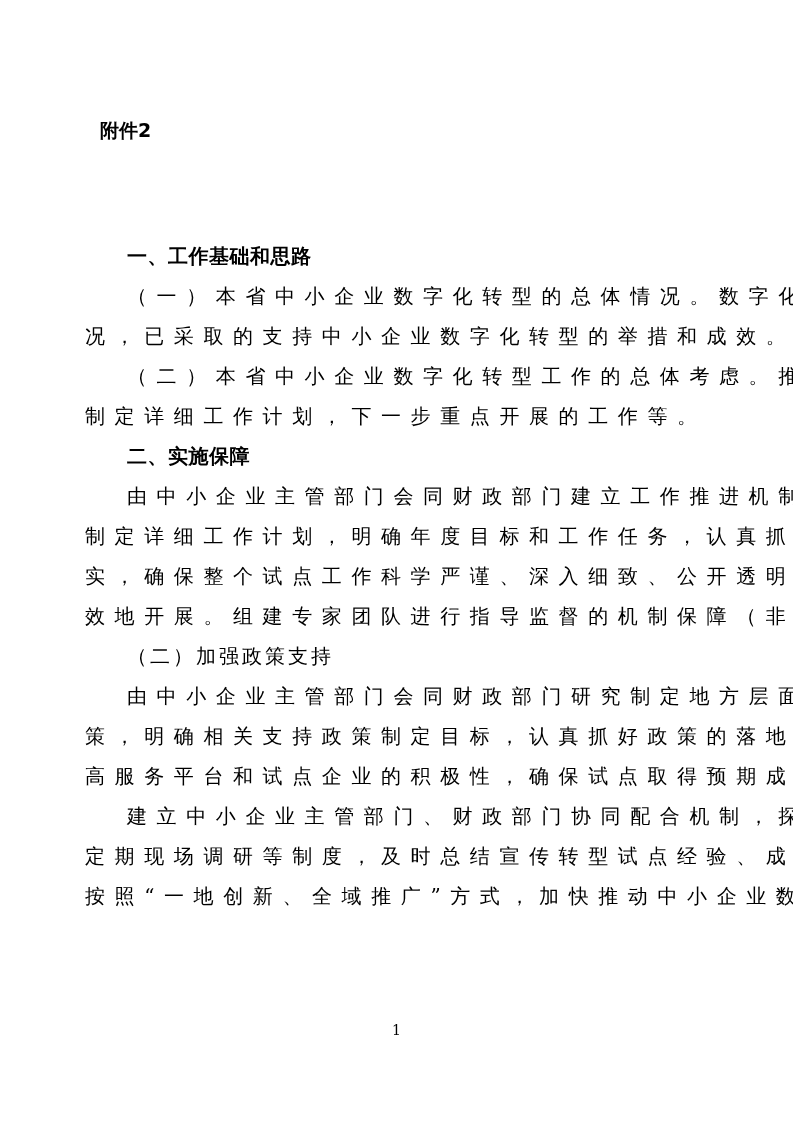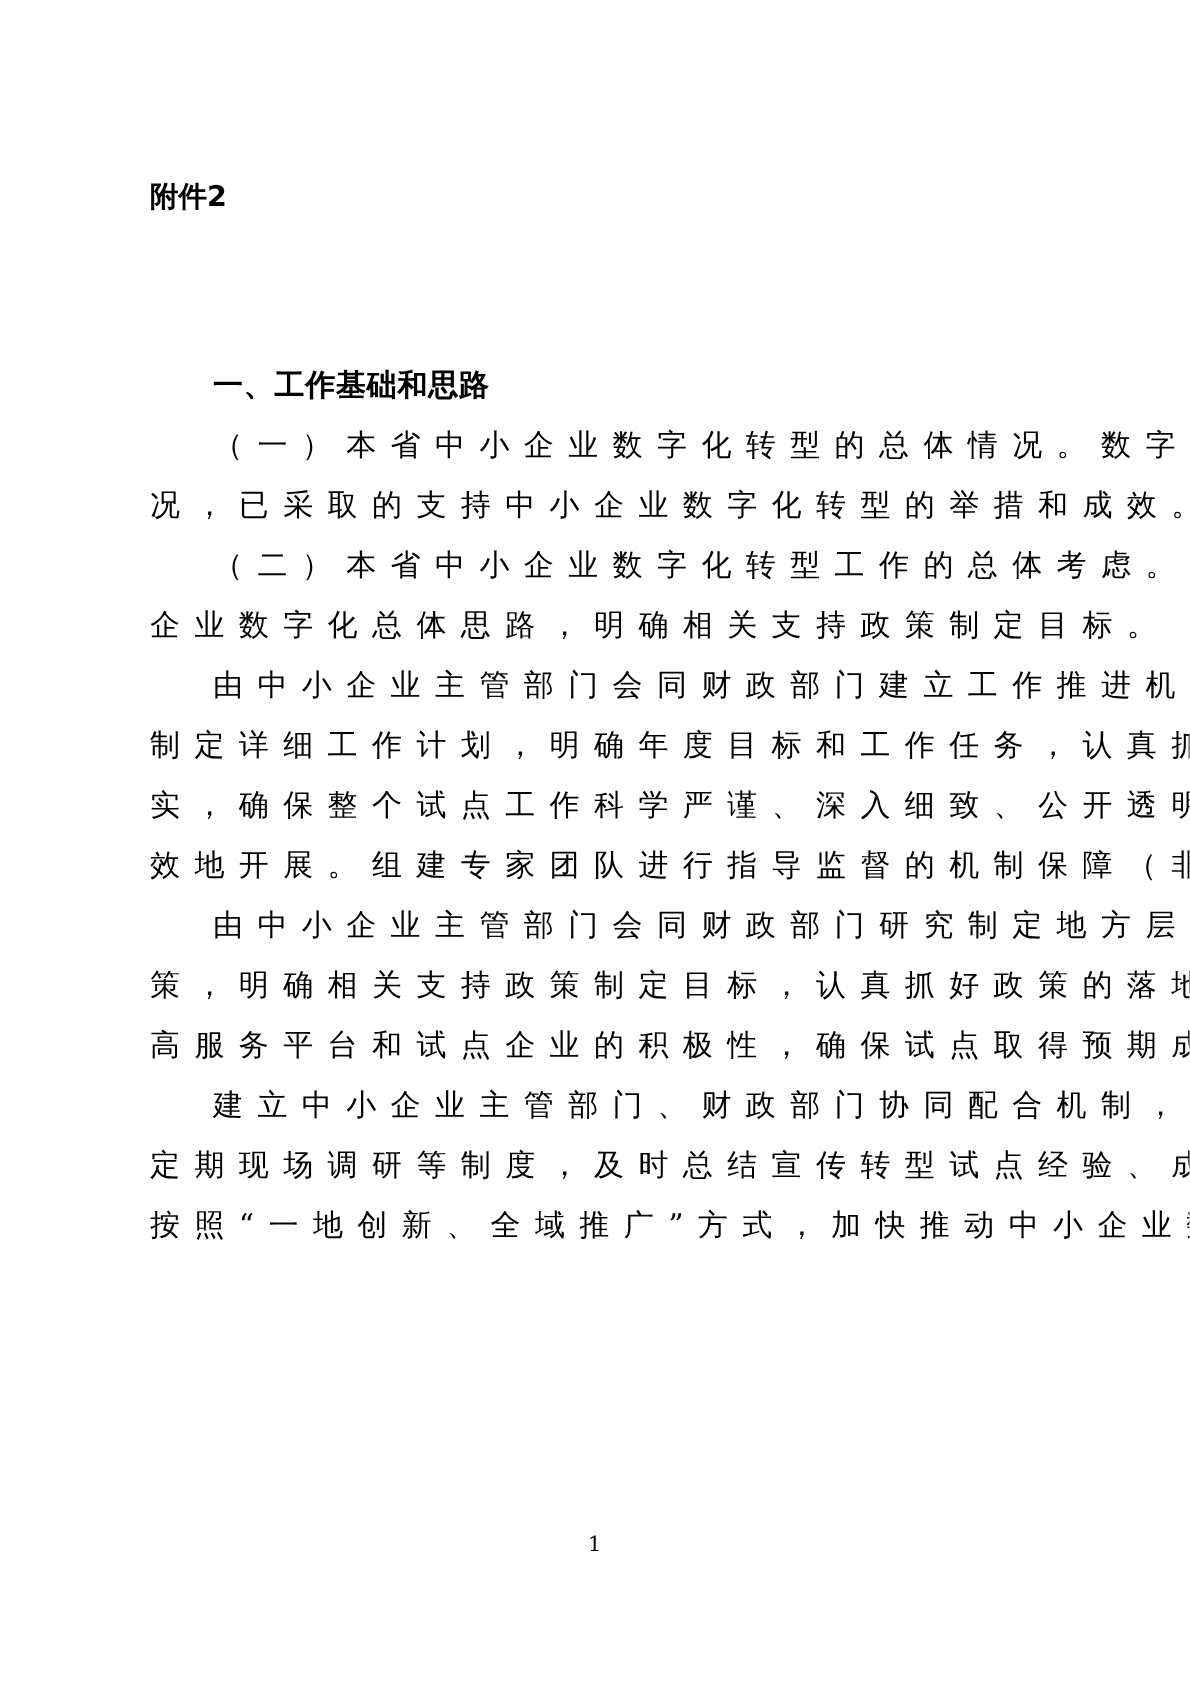--- a/index.html
+++ b/index.html
@@ -1,42 +1,44 @@
 <!DOCTYPE html>
 <html><head>
 <meta charset="utf-8">
 <style>
   html, body { margin:0; padding:0; background:#ffffff; }
   body { width:793px; height:1122px; position:relative; overflow:hidden; color:#000; }
   .page { position:absolute; left:0; top:0; width:793px; height:1122px; }
   .attach { position:absolute; left:100px; top:118px; font-family:"DejaVu Sans", sans-serif; font-size:19px; font-weight:bold; letter-spacing:0px; }
   .title { position:absolute; left:100px; top:156px; width:600px; font-family:"DejaVu Serif", serif; font-size:22px; font-weight:bold; white-space:nowrap; letter-spacing:0.2px; }
-  .body { position:absolute; left:100px; top:236px; width:604px; }
+  .body { position:absolute; left:85px; top:236px; width:604px; }
   .line { height:40px; line-height:40px; font-family:"DejaVu Serif", serif; font-size:20px; letter-spacing:9.6px; white-space:nowrap; }
   .h1 { font-family:"DejaVu Sans", sans-serif; font-weight:bold; letter-spacing:0.5px; padding-left:42px; }
   .h2 { padding-left:42px; letter-spacing:3px; }
   .ind { padding-left:42px; }
   .pagenum { position:absolute; left:0; width:793px; top:1022px; text-align:center; font-family:"DejaVu Serif", serif; font-size:14px; }
 </style>
 </head>
 <body>
 
 <div class="page">
   <div class="attach">附件2</div>
 
   <div class="body">
     <div class="line h1">一、工作基础和思路</div>
     <div class="line ind">（一）本省中小企业数字化转型的总体情况。数字化总体情</div>
     <div class="line">况，已采取的支持中小企业数字化转型的举措和成效。</div>
     <div class="line ind">（二）本省中小企业数字化转型工作的总体考虑。推动中小</div>
-    <div class="line">企业数字化总体思路，明确相关支持政策制定目标。</div>
+    <div class="line">制定详细工作计划，下一步重点开展的工作等。</div>
+    <div class="line h1">二、实施保障</div>
     <div class="line ind">由中小企业主管部门会同财政部门建立工作推进机制，研究</div>
     <div class="line">制定详细工作计划，明确年度目标和工作任务，认真抓好推进落</div>
     <div class="line">实，确保整个试点工作科学严谨、深入细致、公开透明、客观高</div>
     <div class="line">效地开展。组建专家团队进行指导监督的机制保障（非必填）。</div>
+    <div class="line h2">（二）加强政策支持</div>
     <div class="line ind">由中小企业主管部门会同财政部门研究制定地方层面支持政</div>
     <div class="line">策，明确相关支持政策制定目标，认真抓好政策的落地落实，提</div>
     <div class="line">高服务平台和试点企业的积极性，确保试点取得预期成效。</div>
     <div class="line ind">建立中小企业主管部门、财政部门协同配合机制，探索例会、</div>
     <div class="line">定期现场调研等制度，及时总结宣传转型试点经验、成绩和问题。</div>
     <div class="line">按照“一地创新、全域推广”方式，加快推动中小企业数字化批</div>
   </div>
 
   <div class="pagenum">1</div>
 </div>

